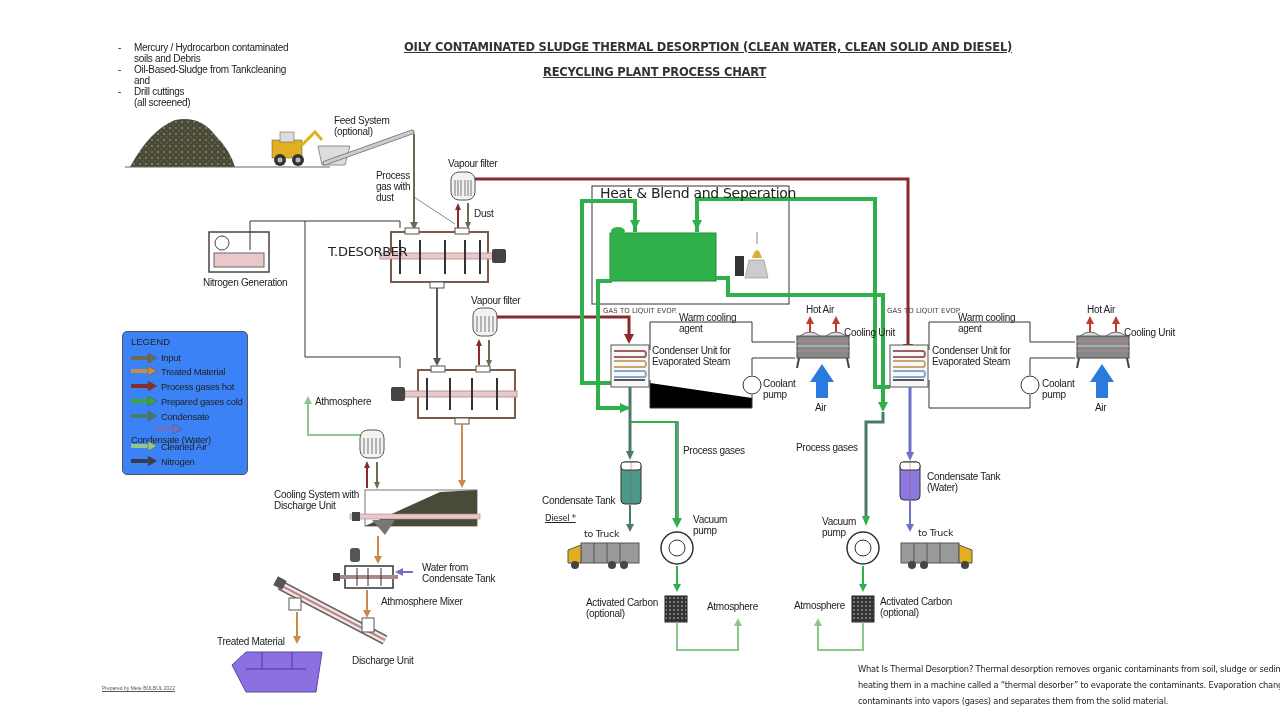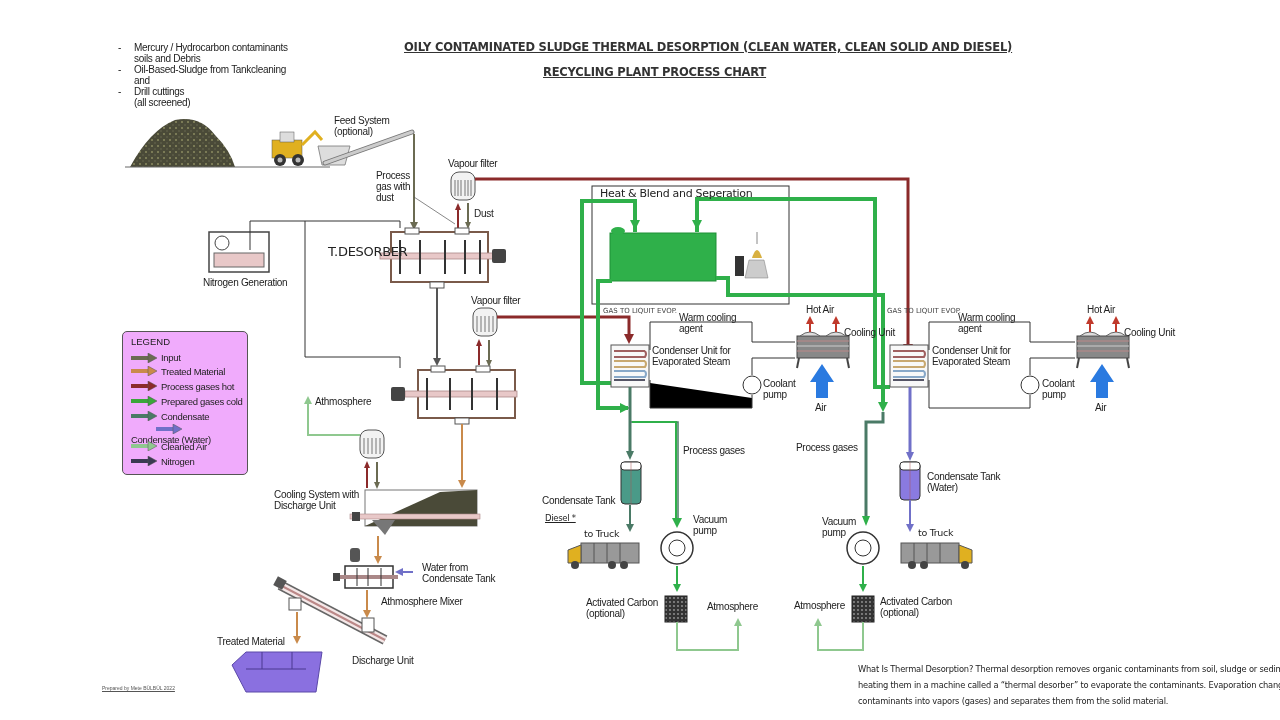--- a/index.html
+++ b/index.html
@@ -4,21 +4,21 @@
 <style>
   html,body{margin:0;padding:0;background:#ffffff;}
   body{width:1280px;height:720px;position:relative;overflow:hidden;font-family:"Liberation Sans",sans-serif;color:#222;}
   .t{position:absolute;font-size:10px;line-height:11px;color:#222;letter-spacing:-0.3px;white-space:nowrap;}
   .title{position:absolute;font-family:"DejaVu Sans",sans-serif;font-weight:bold;font-size:11.5px;color:#333;text-decoration:underline;white-space:nowrap;letter-spacing:-0.2px;}
   .small{font-size:7px;letter-spacing:0;font-family:"DejaVu Sans",sans-serif;color:#444;}
   .note{position:absolute;left:818px;top:661px;width:462px;font-family:"DejaVu Sans",sans-serif;font-size:8.3px;line-height:16px;color:#222;letter-spacing:-0.2px;margin-left:40px;}
   .input-list{position:absolute;left:118px;top:42px;font-size:10px;line-height:11px;color:#222;letter-spacing:-0.3px;}
   .input-list .row{position:relative;padding-left:16px;}
   .input-list .dash{position:absolute;left:0;}
-  .legend{position:absolute;left:122px;top:331px;width:124px;height:142px;border:1.5px solid #555;border-radius:5px;background:#f0abfc;}
+  .legend{position:absolute;left:122px;top:331px;width:124px;height:142px;border:1.5px solid #555;border-radius:5px;background:#3b82f6;}
   .legend .hd{position:absolute;left:8px;top:4px;font-size:9.5px;color:#222;}
   .legend .li{position:absolute;left:8px;height:14px;display:flex;align-items:center;font-size:9.5px;letter-spacing:-0.3px;}
   .legend .sw{width:26px;height:10px;margin-right:4px;display:inline-block;}
   svg#diagram{position:absolute;left:0;top:0;}
   .credit{position:absolute;left:102px;top:685px;font-size:5px;color:#555;text-decoration:underline;}
 </style>
 </head>
 <body>
 
 <svg id="diagram" width="1280" height="720" viewBox="0 0 1280 720">
@@ -333,21 +333,21 @@
   <path d="M859,584 L863,592 L867,584 Z" fill="#2fb04a"></path>
   <rect x="852" y="596" width="22" height="26" fill="url(#carbon)" stroke="#222"></rect>
   <path d="M863,622 L863,650 L818,650 L818,622" fill="none" stroke="#8fc88f" stroke-width="2"></path>
   <path d="M814,626 L818,618 L822,626 Z" fill="#8fc88f"></path>
 </svg>
 
 <div class="title" style="left:404px;top:40px;">OILY CONTAMINATED SLUDGE THERMAL DESORPTION (CLEAN WATER, CLEAN SOLID AND DIESEL)</div>
 <div class="title" style="left:543px;top:59px;margin-top:6px;">RECYCLING PLANT PROCESS CHART</div>
 
 <div class="input-list">
-  <div class="row"><span class="dash">-</span><span>Mercury / Hydrocarbon contaminants</span></div>
+  <div class="row"><span class="dash">-</span><span>Mercury / Hydrocarbon contaminated</span></div>
   <div class="row"><span>soils and Debris</span></div>
   <div class="row"><span class="dash">-</span><span>Oil-Based-Sludge from Tankcleaning</span></div>
   <div class="row"><span>and</span></div>
   <div class="row"><span class="dash">-</span><span>Drill cuttings</span></div>
   <div class="row"><span>(all screened)</span></div>
 </div>
 
 <div class="t" style="left:334px;top:115px;">Feed System</div>
 <div class="t" style="left:334px;top:126px;">(optional)</div>
 <div class="t" style="left:376px;top:170px;">Process</div>
@@ -360,21 +360,21 @@
 <div class="t" style="left:471px;top:295px;">Vapour filter</div>
 <div class="t" style="left:315px;top:396px;">Athmosphere</div>
 <div class="t" style="left:274px;top:489px;">Cooling System with</div>
 <div class="t" style="left:274px;top:500px;">Discharge Unit</div>
 <div class="t" style="left:422px;top:562px;">Water from</div>
 <div class="t" style="left:422px;top:573px;">Condensate Tank</div>
 <div class="t" style="left:381px;top:596px;">Athmosphere Mixer</div>
 <div class="t" style="left:217px;top:636px;">Treated Material</div>
 <div class="t" style="left:352px;top:655px;">Discharge Unit</div>
 
-<div class="t" style="left:600px;top:188px;font-family:'DejaVu Sans',sans-serif;font-size:11px;">Heat &amp; Blend and Seperation</div>
+<div class="t" style="left:600px;top:188px;font-family:'DejaVu Sans',sans-serif;font-size:14px;">Heat &amp; Blend and Seperation</div>
 <div class="t small" style="left:603px;top:306px;">GAS TO LIQUIT EVOP.</div>
 <div class="t small" style="left:887px;top:306px;">GAS TO LIQUIT EVOP.</div>
 
 <div class="t" style="left:679px;top:312px;">Warm cooling</div>
 <div class="t" style="left:679px;top:323px;">agent</div>
 <div class="t" style="left:652px;top:345px;">Condenser Unit for</div>
 <div class="t" style="left:652px;top:356px;">Evaporated Steam</div>
 <div class="t" style="left:763px;top:378px;">Coolant</div>
 <div class="t" style="left:763px;top:389px;">pump</div>
 <div class="t" style="left:806px;top:304px;">Hot  Air</div>

